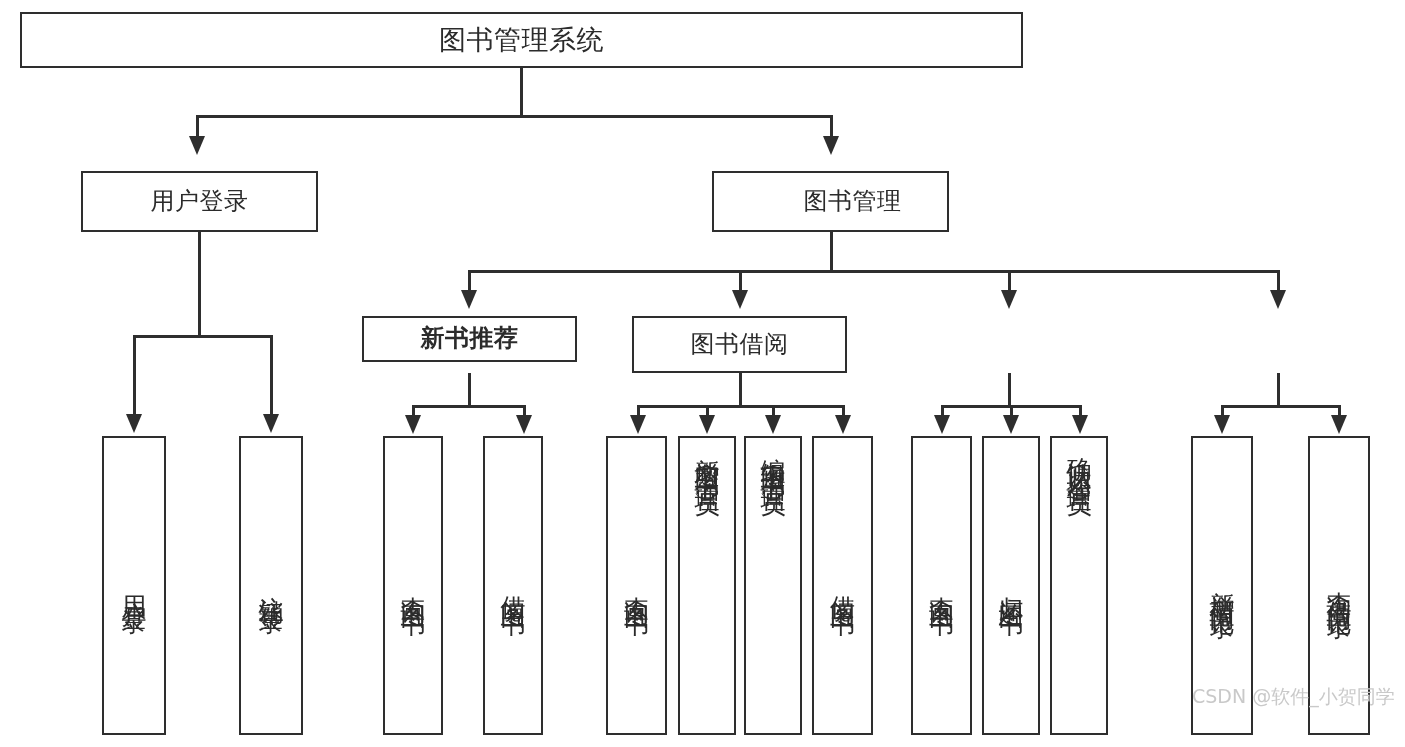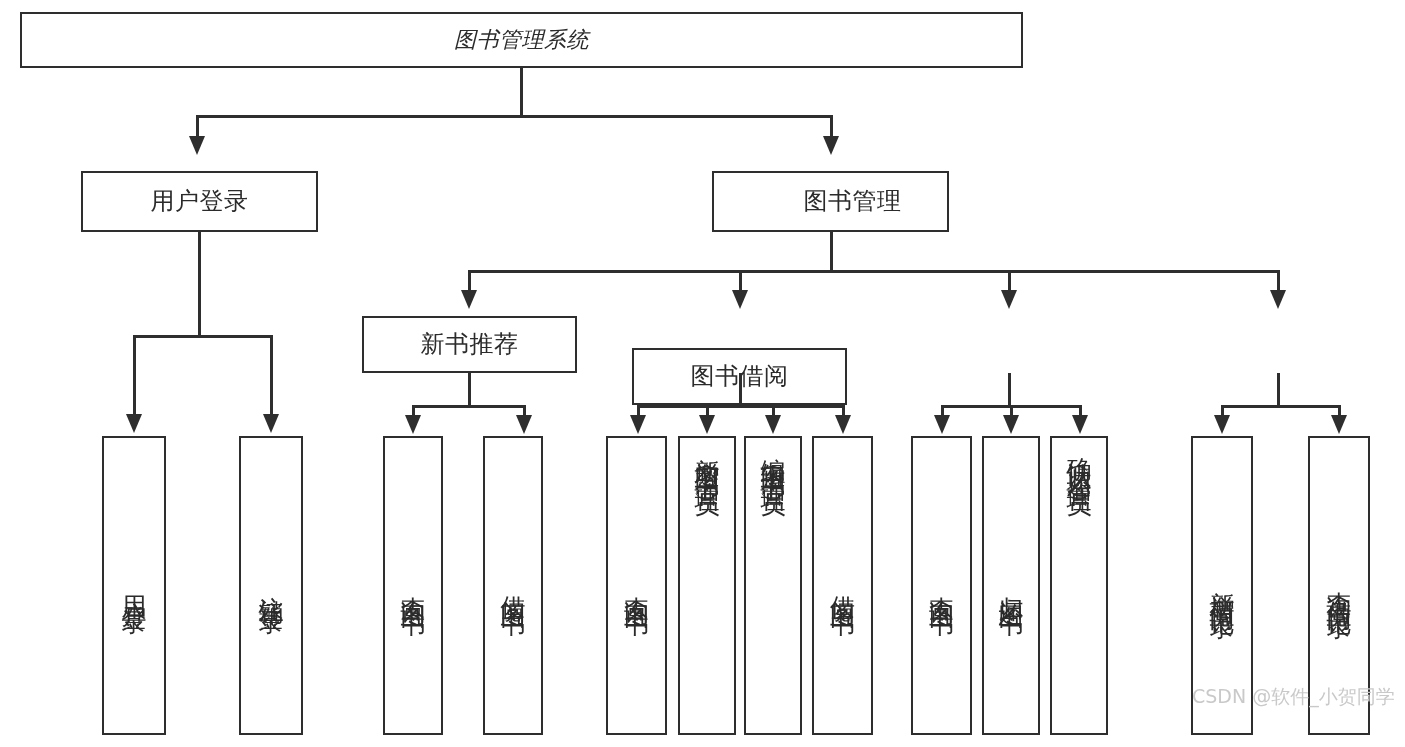--- a/index.html
+++ b/index.html
@@ -30,21 +30,21 @@
     color: #2b2b2b;
     line-height: 1.05;
     letter-spacing: 0.5px;
     white-space: nowrap;
   }
   
   .node.horiz .label {
     font-size: 24px;
     writing-mode: horizontal-tb;
   }
-  .node.root .label { font-size: 22px; font-style: italic; }
+  .node.root .label { font-size: 27px; }
   
   .node.vert {
     align-items: flex-start;
     justify-content: center;
     padding-top: 0px;
   }
   .node.vert .label {
     writing-mode: vertical-rl;
     text-orientation: upright;
     font-size: 25px;
@@ -115,24 +115,24 @@
   <div class="line-h" style="left:468px; top:270px; width:811px;"></div>
   <div class="line-v" style="left:468px; top:270px; height:22px;"></div>
   <div class="arrow" style="left:461px; top:290px;"></div>
   <div class="line-v" style="left:739px; top:270px; height:22px;"></div>
   <div class="arrow" style="left:732px; top:290px;"></div>
   <div class="line-v" style="left:1008px; top:270px; height:22px;"></div>
   <div class="arrow" style="left:1001px; top:290px;"></div>
   <div class="line-v" style="left:1277px; top:270px; height:22px;"></div>
   <div class="arrow" style="left:1270px; top:290px;"></div>
 
-  <div class="node horiz" style="left:362px; top:316px; width:215px; height:57px;">
+  <div class="node horiz" style="left:362px; top:316px; width:215px; height:46px;font-weight:bold;">
     <span class="label">新书推荐</span>
   </div>
-  <div class="node horiz" style="left:632px; top:316px; width:215px; height:57px;margin-top:32px;">
+  <div class="node horiz" style="left:632px; top:316px; width:215px; height:57px;">
     <span class="label">图书借阅</span>
   </div>
 
   <div class="line-v" style="left:468px; top:373px; height:34px;"></div>
   <div class="line-h" style="left:412px; top:405px; width:113px;"></div>
   <div class="line-v" style="left:412px; top:405px; height:12px;"></div>
   <div class="arrow" style="left:405px; top:415px;"></div>
   <div class="line-v" style="left:523px; top:405px; height:12px;"></div>
   <div class="arrow" style="left:516px; top:415px;"></div>
 

